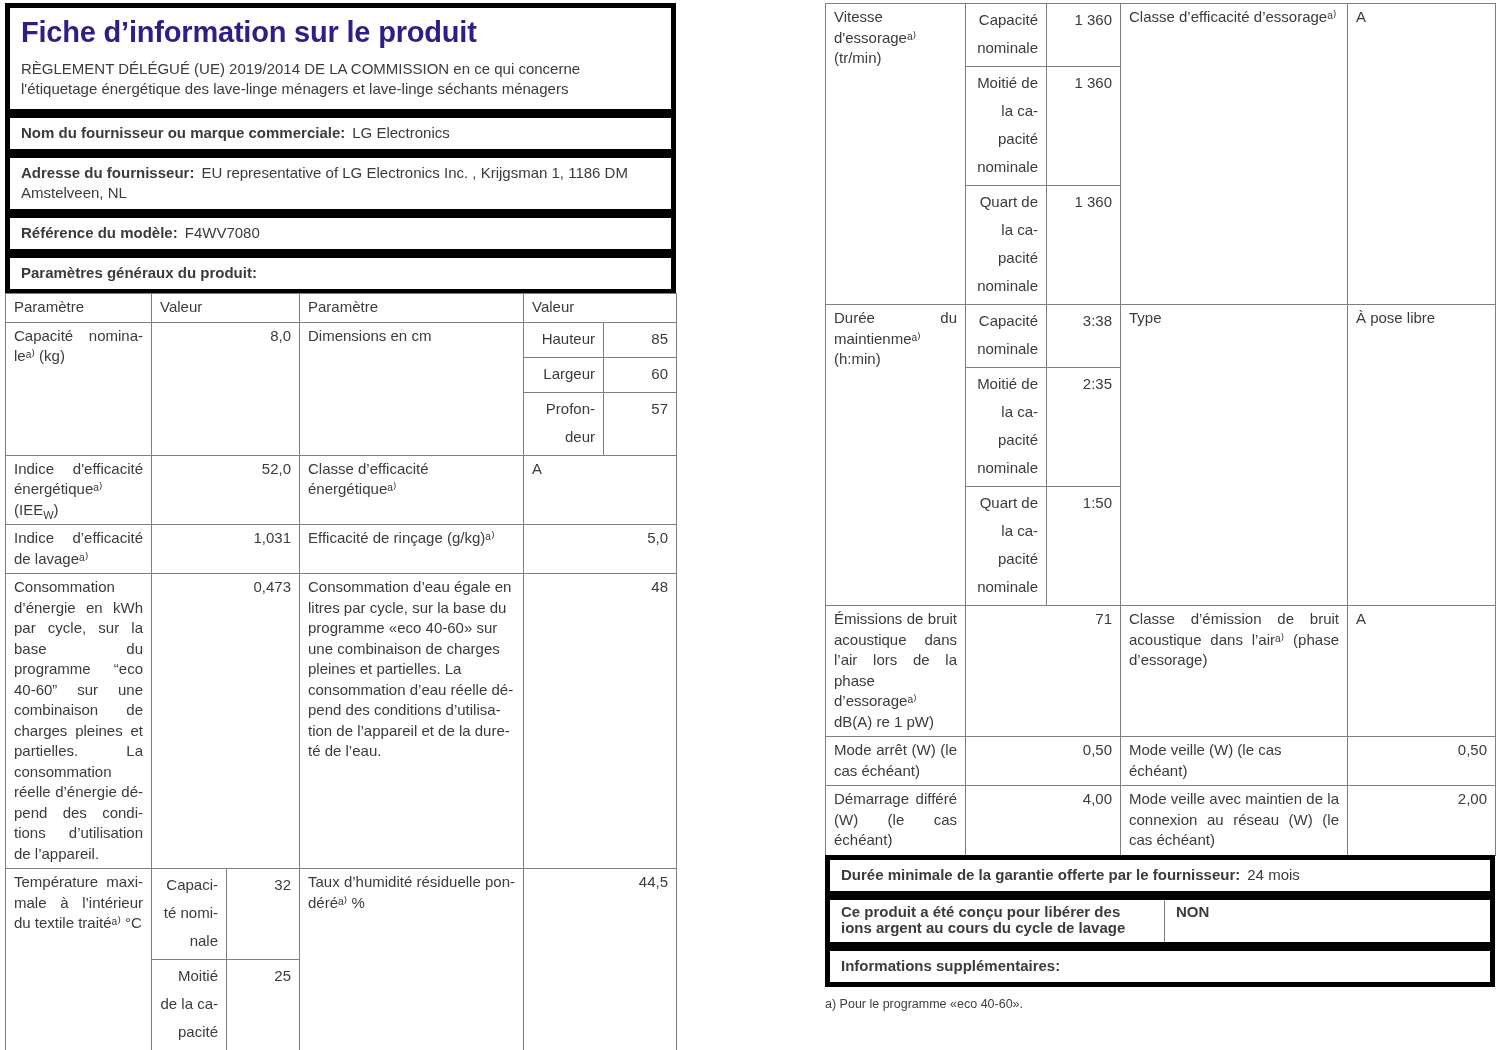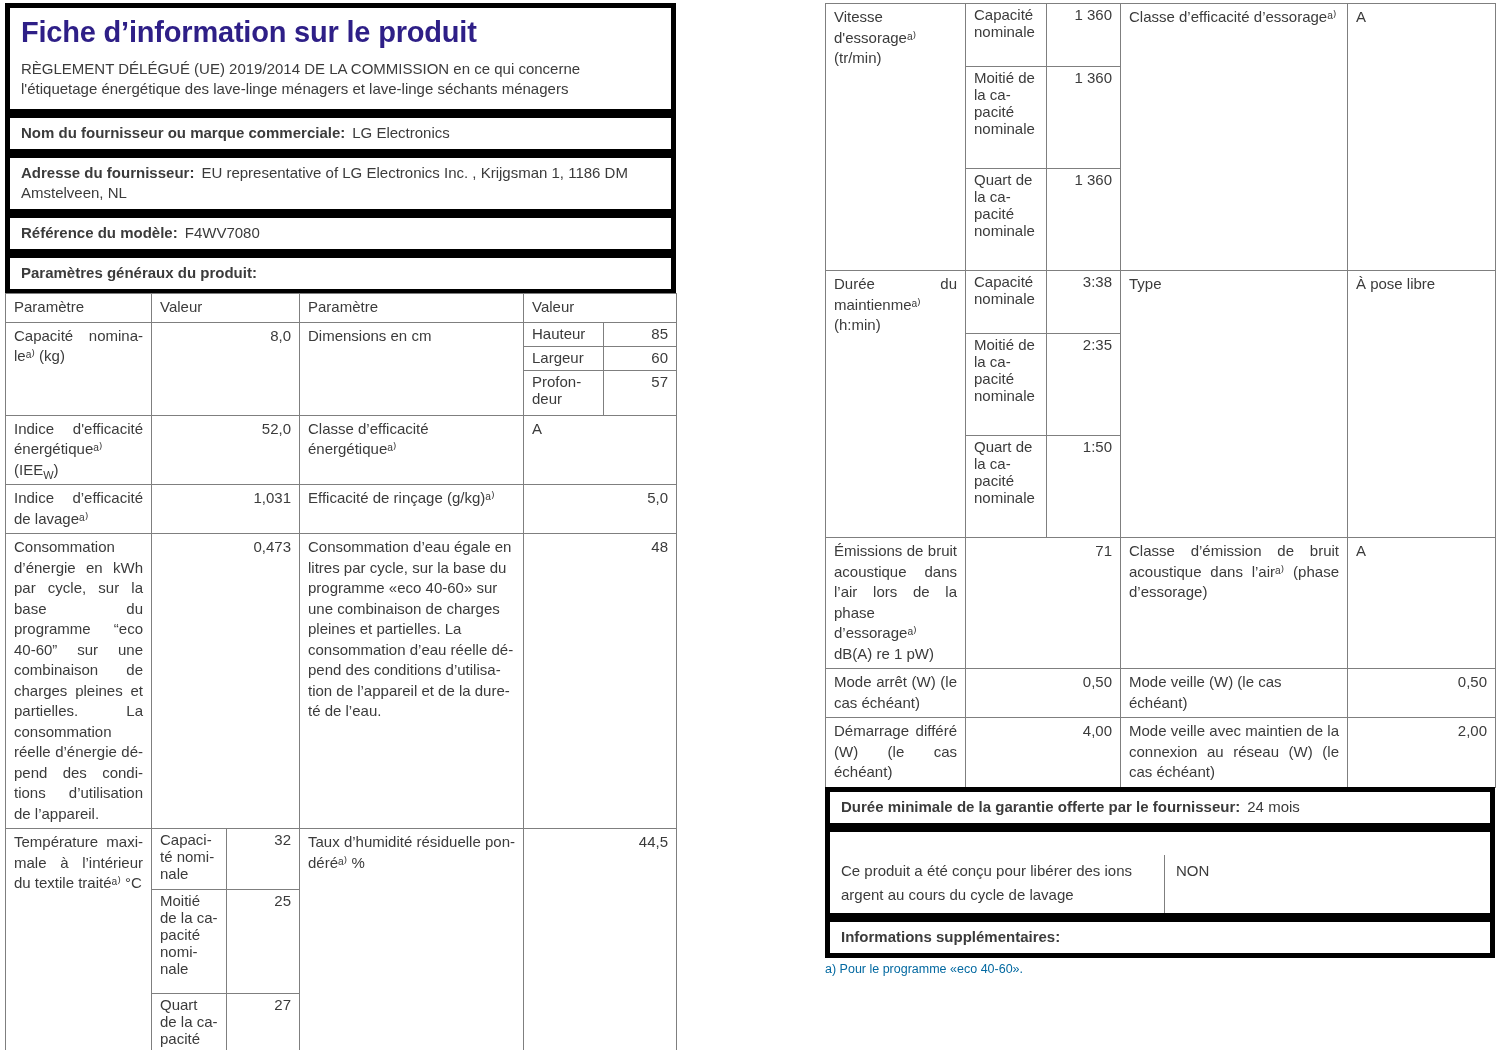--- a/index.html
+++ b/index.html
@@ -36,31 +36,31 @@
     border-collapse:collapse; table-layout:fixed;
     width:100%; margin-top:-1px;
   }
   .ptable td {
     border:1px solid #7f7f7f;
     vertical-align:top;
     padding:3px 8px 4px 8px;
     font-size:15px; line-height:20.5px;
     overflow-wrap:break-word;
   }
-  .ptable td.sm { line-height:17px; padding:2px 8px 4px 8px; }
+  .ptable td.sm { line-height:28px; padding:2px 8px 4px 8px;text-align:right; }
   .num  { text-align:right; }
   .just { text-align:justify; }
   sub.w { font-size:11px; line-height:0; }
 
   .ions-row { padding:0; display:flex; }
-  .ions-row .cell { padding:4px 11px 6px 11px; font-weight:normal; line-height:24px;margin-top:23px; }
+  .ions-row .cell { padding:4px 11px 6px 11px; font-weight:bold; line-height:16px; }
   .ions-label { width:335px; border-right:1px solid #7f7f7f; }
   .ions-value { flex:1; }
 
-  .footnote { margin-top:3px; font-size:12.5px; line-height:17px; color:#0369a1; }
+  .footnote { margin-top:9px; font-size:12.5px; line-height:17px; color:#404040; }
 
   .page-footer {
     position:absolute; top:1060px;
     font-size:11.5px; color:#4f4f4f; text-align:right;
   }
   #footer1 { left:5px;  width:671px; }
   #footer2 { left:825px; width:670px; }
 </style>
 </head>
 <body>

